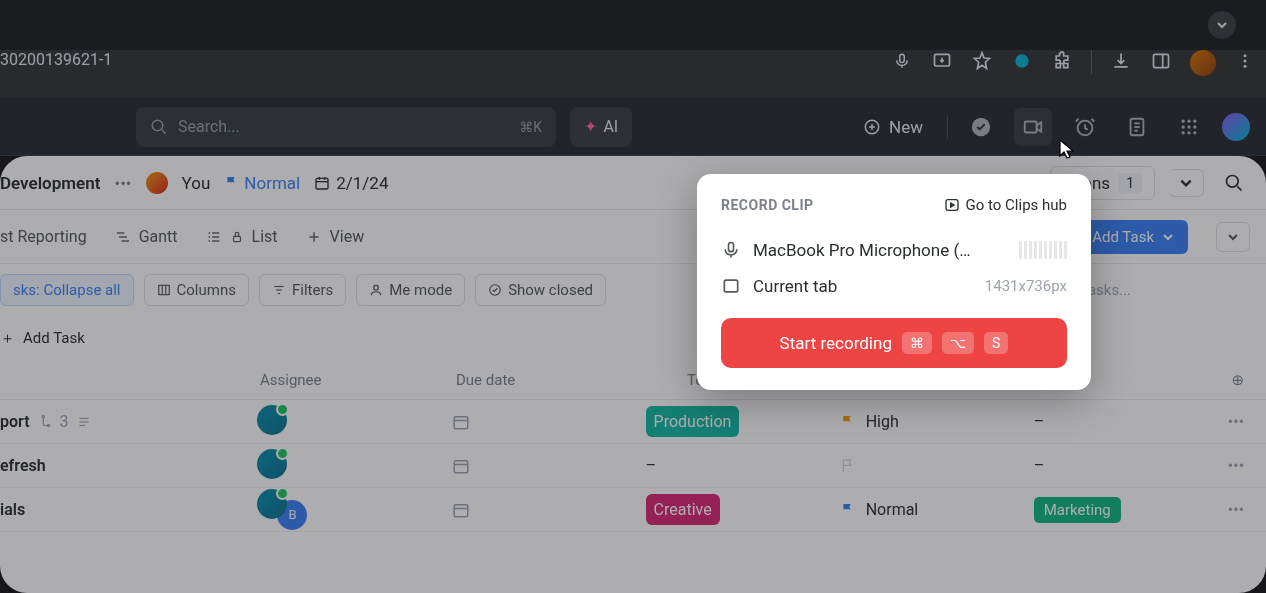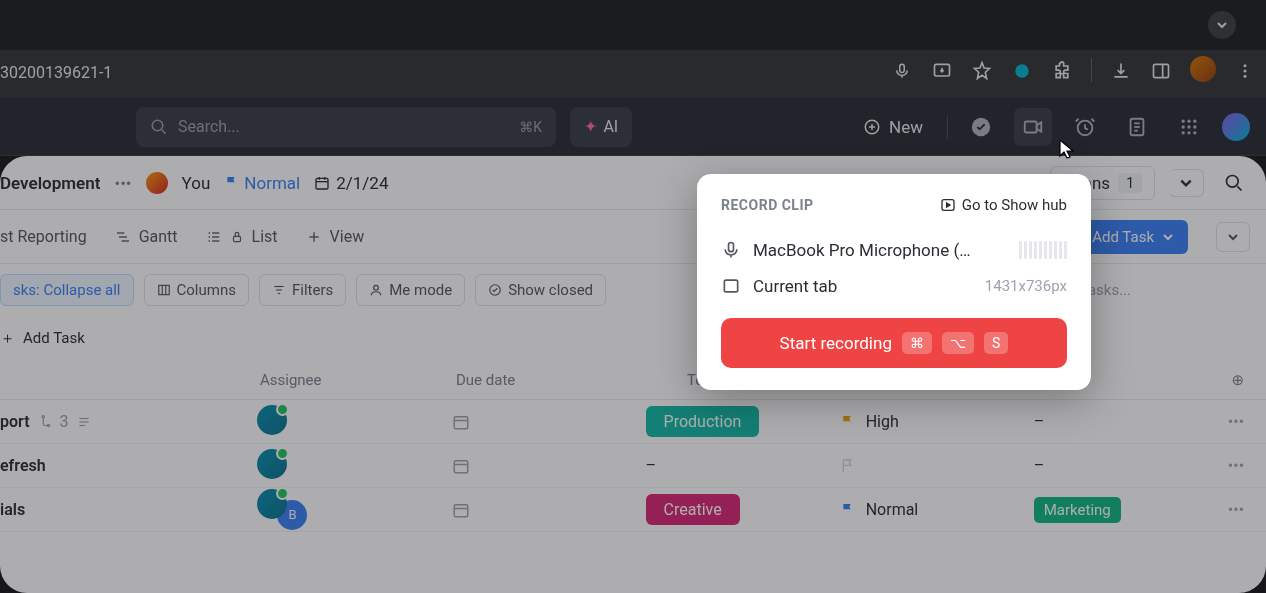--- a/index.html
+++ b/index.html
@@ -2,21 +2,21 @@
 <html><head>
 <meta charset="utf-8">
 <style>
 * { margin: 0; padding: 0; box-sizing: border-box; font-family: -apple-system, BlinkMacSystemFont, "Segoe UI", Roboto, sans-serif; }
 body { width: 1266px; height: 593px; background: #1a1a1a; overflow: hidden; position: relative; }
 
 
 .browser-top { height: 50px; background: #202124; display: flex; align-items: center; padding: 0 20px; justify-content: flex-end; }
 .browser-top .drop { width: 28px; height: 28px; background: #3c4043; border-radius: 50%; display: flex; align-items: center; justify-content: center; color: #e8eaed; margin-right: 10px; }
 
-.url-bar { height: 48px; background: #35363a; display: flex; align-items: flex-end; padding: 16px 10px; gap: 18px; }
+.url-bar { height: 48px; background: #35363a; display: flex; align-items: flex-start; padding: 0 10px; gap: 18px; }
 .url-text { color: #e8eaed; font-size: 16px; flex: 0 0 auto; margin-left: -10px; }
 .url-spacer { flex: 1; }
 .url-icon { color: #e8eaed; width: 22px; height: 22px; display: flex; align-items: center; justify-content: center; }
 .url-avatar { width: 26px; height: 26px; border-radius: 50%; background: linear-gradient(135deg, #d97706, #92400e); }
 
 
 .app-header { height: 58px; background: #292d34; display: flex; align-items: center; padding: 0 16px; gap: 14px; border-bottom: 1px solid #3a3e46; }
 .search-box { flex: 0 0 420px; height: 40px; background: #3a3e46; border-radius: 8px; display: flex; align-items: center; padding: 0 14px; gap: 10px; color: #9aa0a6; margin-left: 120px; }
 .search-box .kbd { margin-left: auto; font-size: 14px; color: #9aa0a6; }
 .ai-chip { height: 40px; background: #3a3e46; border-radius: 8px; display: flex; align-items: center; padding: 0 14px; gap: 6px; color: #e8eaed; }
@@ -72,21 +72,21 @@
 .col-actions { flex: 1; text-align: right; padding-right: 6px; }
 
 .table-row { display: flex; padding: 0 16px; height: 44px; align-items: center; font-size: 16px; color: #2a2e34; border-bottom: 1px solid #f1f3f4; }
 .row-name { width: 260px; margin-left: -16px; font-weight: 600; display: flex; align-items: center; gap: 8px; }
 .row-assignee { width: 196px; }
 .av { width: 30px; height: 30px; border-radius: 50%; background: linear-gradient(135deg, #0891b2, #0e7490); position: relative; display: inline-block; }
 .av::after { content: ''; position: absolute; width: 9px; height: 9px; background: #22c55e; border: 2px solid #fff; border-radius: 50%; top: -2px; right: -2px; }
 .av2 { width: 30px; height: 30px; border-radius: 50%; background: #3b82f6; color: #fff; font-size: 13px; display: inline-flex; align-items: center; justify-content: center; margin-left: -10px; }
 .row-due { width: 196px; color: #9ca3af; }
 .row-team { width: 196px; }
-.team-tag { padding: 6px 18px; border-radius: 6px; color: #fff; font-size: 16px; display: inline-block; }
+.team-tag { padding: 6px 8px; border-radius: 6px; color: #fff; font-size: 16px; display: inline-block; }
 .team-prod { background: #14b8a6; }
 .team-creative { background: #db2777; }
 .row-priority { width: 196px; display: flex; align-items: center; gap: 10px; }
 .row-dept { width: 196px; }
 .dept-tag { background: #10b981; color: #fff; padding: 4px 10px; border-radius: 5px; font-size: 15px; }
 .row-actions { flex: 1; text-align: right; color: #9ca3af; padding-right: 6px; }
 
 
 .dim { position: absolute; inset: 0; background: rgba(20,20,25,0.35); pointer-events: none; }
 
@@ -455,21 +455,21 @@
 <div class="dim"></div>
 
 <div class="popup">
   <div class="popup-header">
     <span class="popup-title">RECORD CLIP</span>
     <span class="popup-link">
       <svg width="16" height="16" viewBox="0 0 24 24" fill="none" stroke="currentColor" stroke-width="2">
           <rect x="3" y="4" width="18" height="16" rx="3"></rect>
           <path d="M10 9l5 3-5 3z" fill="currentColor"></path>
         </svg>
-      <span>Go to Show hub</span>
+      <span>Go to Clips hub</span>
     </span>
   </div>
   <div class="popup-row">
     <svg width="20" height="20" viewBox="0 0 24 24" fill="none" stroke="#54595f" stroke-width="2">
         <rect x="9" y="3" width="6" height="11" rx="3"></rect>
         <path d="M5 11a7 7 0 0 0 14 0M12 18v3"></path>
       </svg>
     <span>MacBook Pro Microphone (…</span>
     <span class="meter">
         <span></span>

